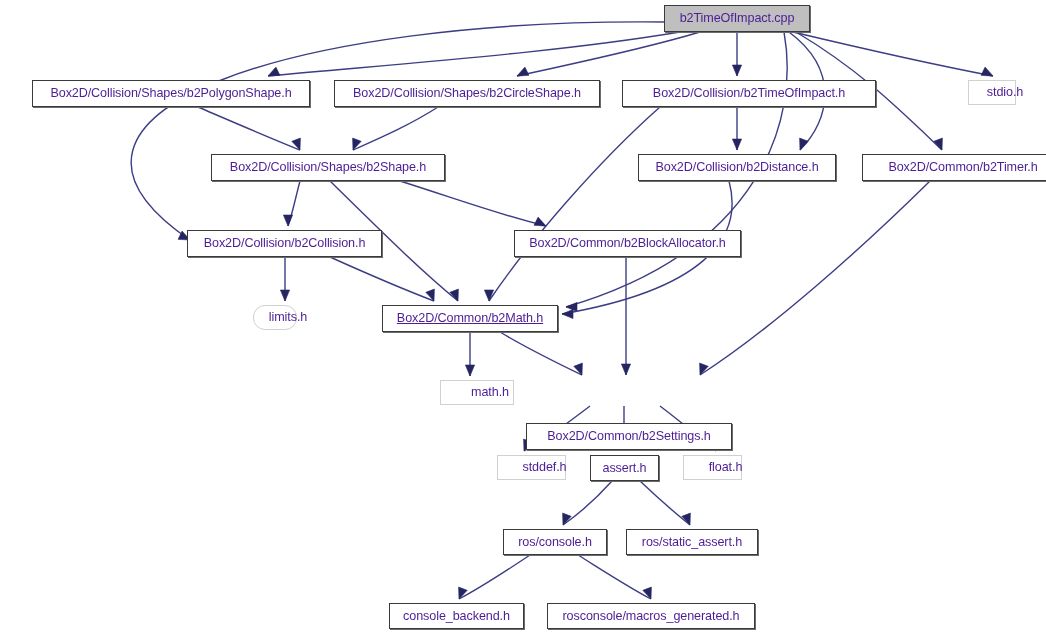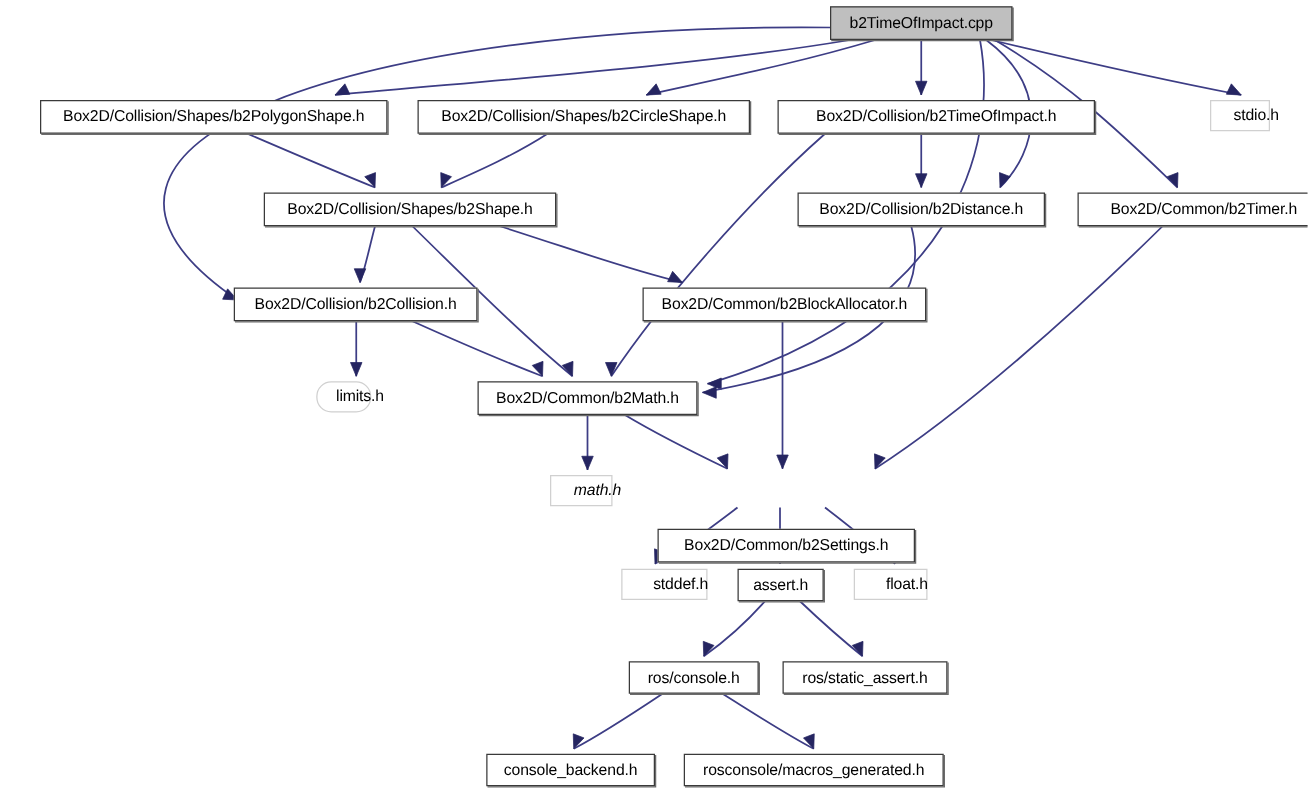--- a/index.html
+++ b/index.html
@@ -38,21 +38,21 @@
     stroke-width: 0.6;
   }
   .node-box {
     position: absolute;
     box-sizing: border-box;
     display: flex;
     align-items: center;
     justify-content: center;
     font-size: 12.6px;
     line-height: 1;
-    color: #000000;
+    color: #4c1d95;
     white-space: nowrap;
     letter-spacing: -0.1px;
     background: #ffffff;
     border: 1px solid #000000;
   }
   .node-box.weak {
     border: 1px solid #d0d0d0;
     padding-left: 26px;
   }
   .node-box.strong {
@@ -161,24 +161,24 @@
       </div>
       <div class="node-box strong" style="left: 187px; top: 230px; width: 195px; height: 27px;">
         <span class="node-label">Box2D/Collision/b2Collision.h</span>
       </div>
       <div class="node-box strong" style="left: 514px; top: 230px; width: 227px; height: 27px;">
         <span class="node-label">Box2D/Common/b2BlockAllocator.h</span>
       </div>
       <div class="node-box weak" style="left: 253px; top: 305px; width: 44px; height: 25px; border-radius: 12px;">
         <span class="node-label">limits.h</span>
       </div>
-      <div class="node-box strong" style="left: 382px; top: 305px; width: 176px; height: 27px;">
+      <div class="node-box strong" style="left: 382px; top: 305px; width: 176px; height: 27px; text-decoration: underline;">
         <span class="node-label">Box2D/Common/b2Math.h</span>
       </div>
-      <div class="node-box weak" style="left: 440px; top: 380px; width: 50px; height: 25px; font-style: italic;">
+      <div class="node-box weak" style="left: 440px; top: 380px; width: 74px; height: 25px;">
         <span class="node-label">math.h</span>
       </div>
       <div class="node-box strong" style="left: 526px; top: 379px; width: 206px; height: 27px; margin-top: 44px;">
         <span class="node-label">Box2D/Common/b2Settings.h</span>
       </div>
       <div class="node-box weak" style="left: 497px; top: 455px; width: 69px; height: 25px;">
         <span class="node-label">stddef.h</span>
       </div>
       <div class="node-box strong" style="left: 590px; top: 455px; width: 69px; height: 26px;">
         <span class="node-label">assert.h</span>

